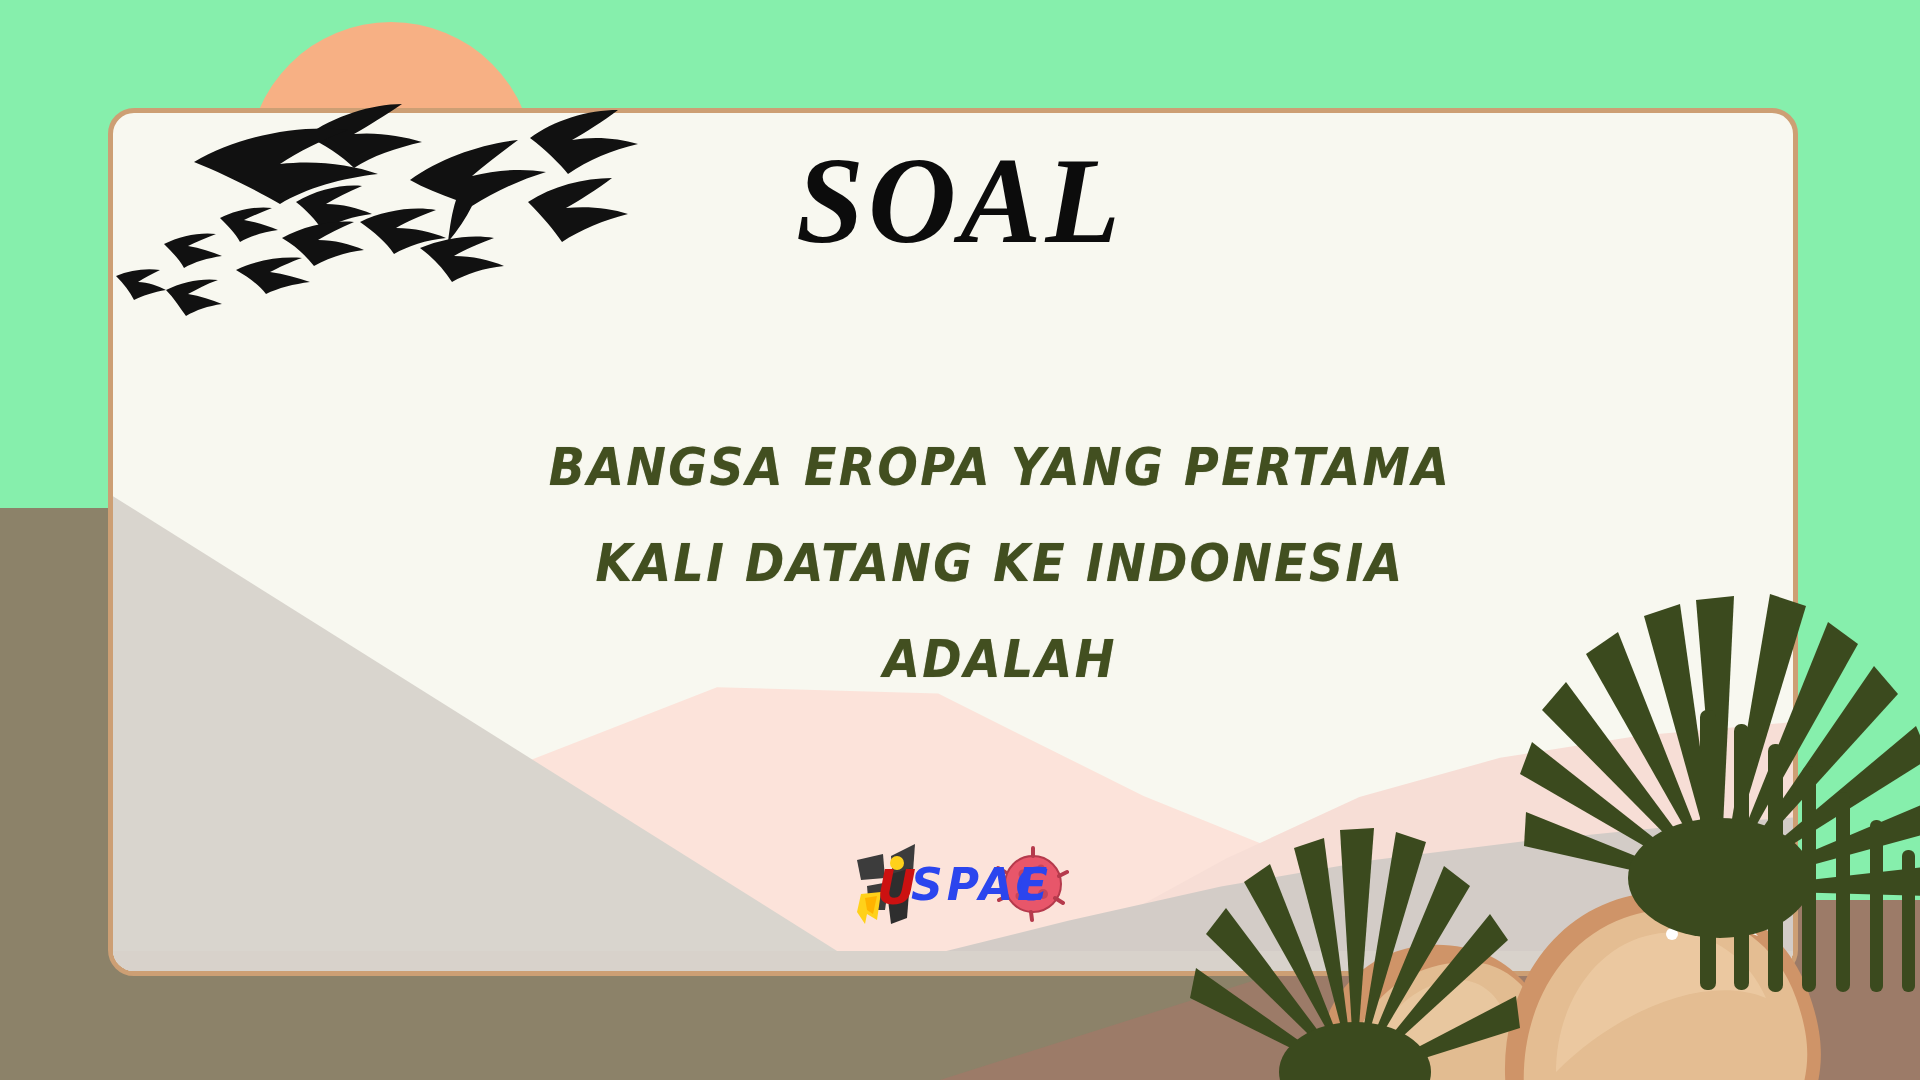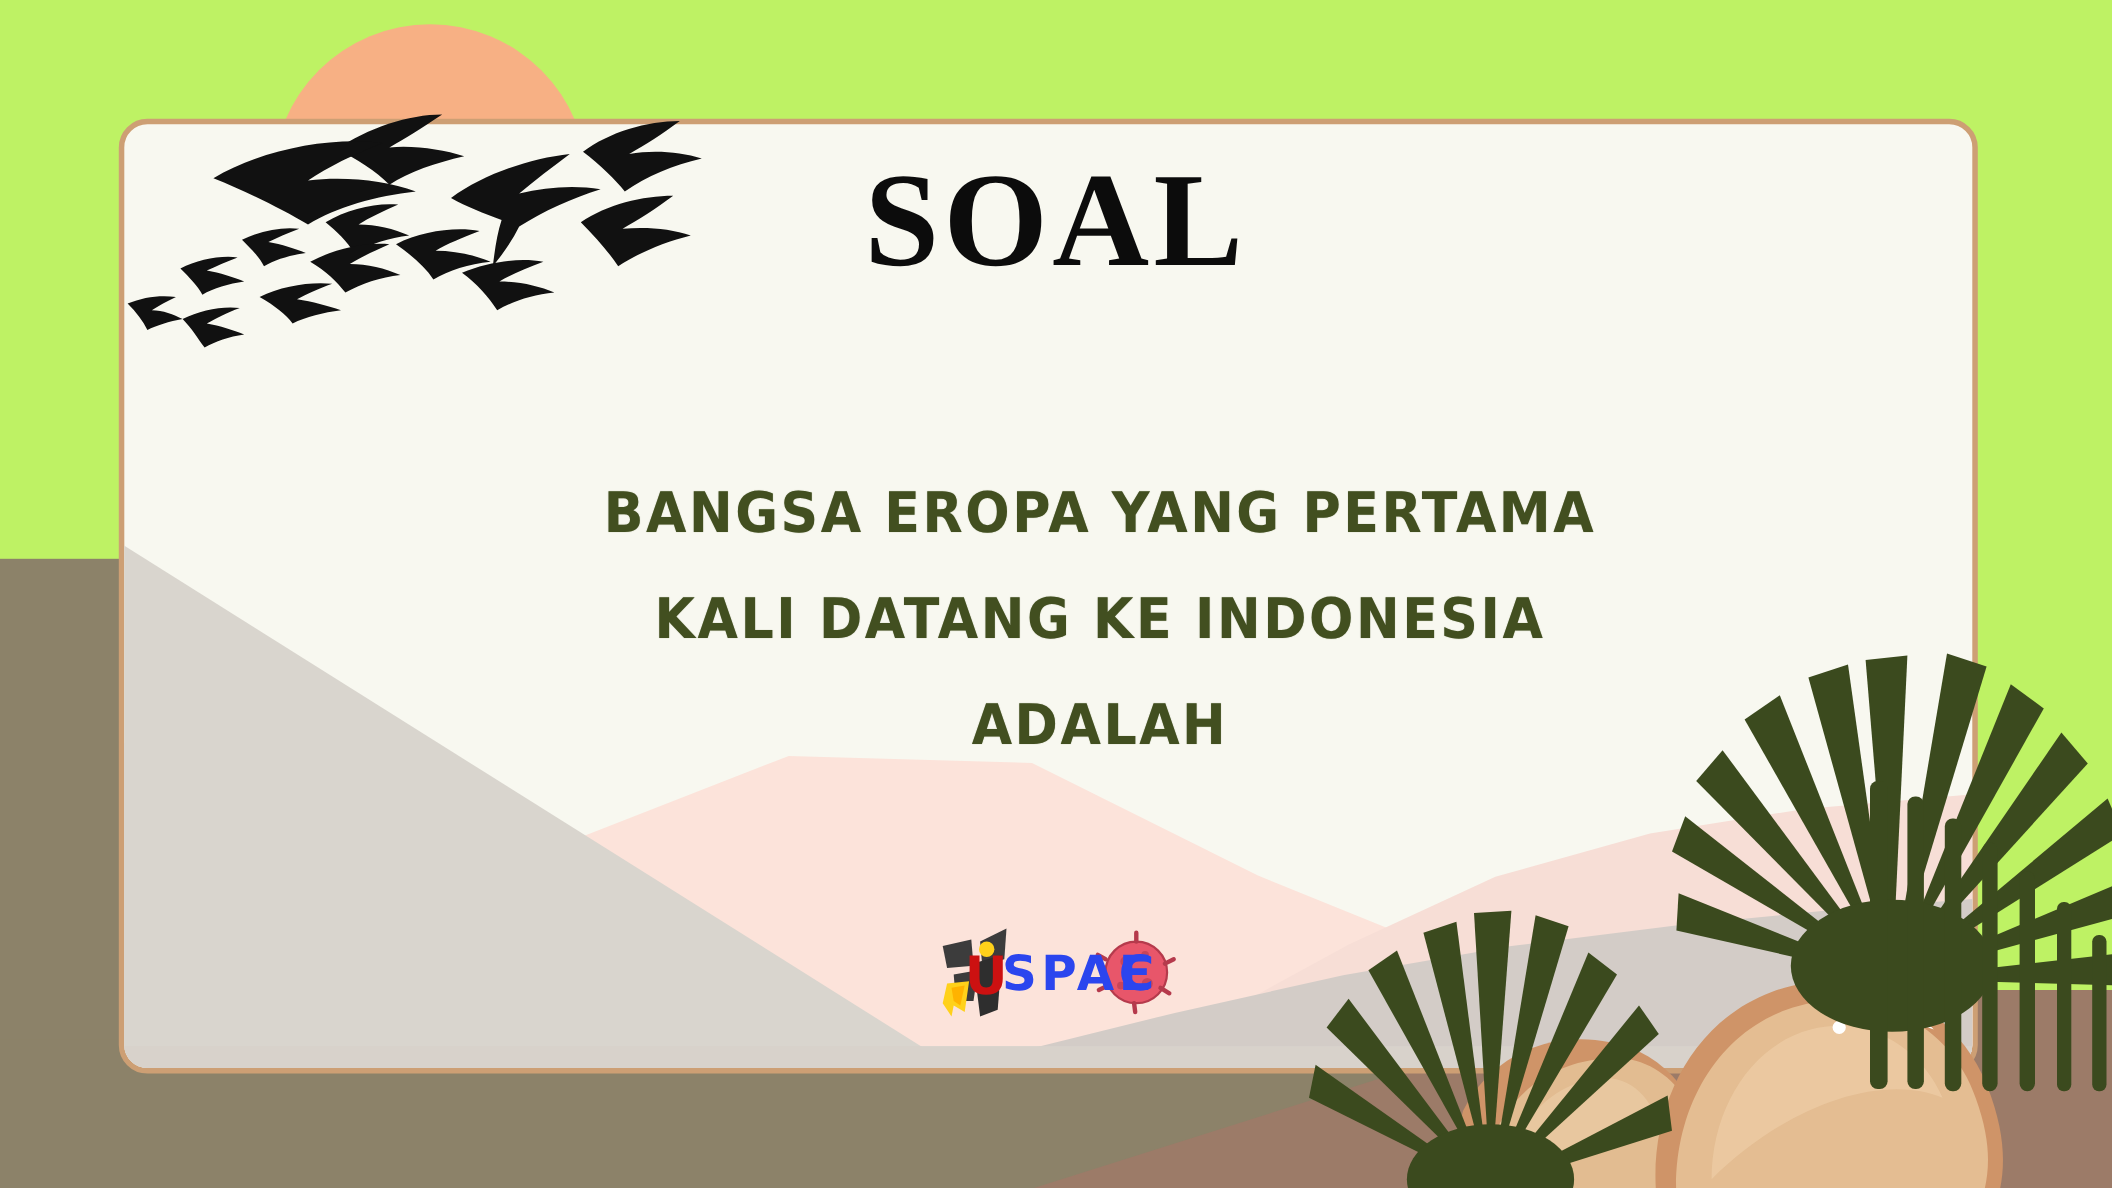--- a/index.html
+++ b/index.html
@@ -2,21 +2,21 @@
 <html><head>
 <meta charset="utf-8">
 <title>SOAL Slide</title>
 <style>
   html,body{margin:0;padding:0;}
   body{
     width:1920px;height:1080px;overflow:hidden;
     font-family:"Liberation Sans",sans-serif;
     background:#ece8ca;
   }
-  #stage{position:relative;width:1920px;height:1080px;overflow:hidden;background:#bef264;}
+  #stage{position:relative;width:1920px;height:1080px;overflow:hidden;background:#86efac;font-style:italic;}
 
   
   .scene-bg{position:absolute;inset:0;overflow:hidden;}
   .ground-left{
     position:absolute;left:0;top:508px;width:760px;height:572px;
     background:#8c8269;
     clip-path:polygon(0 0, 0 100%, 760 100%, 0 0);
   }
   .ground-bottom{
     position:absolute;left:0;bottom:0;width:1920px;height:135px;background:#8c8269;

